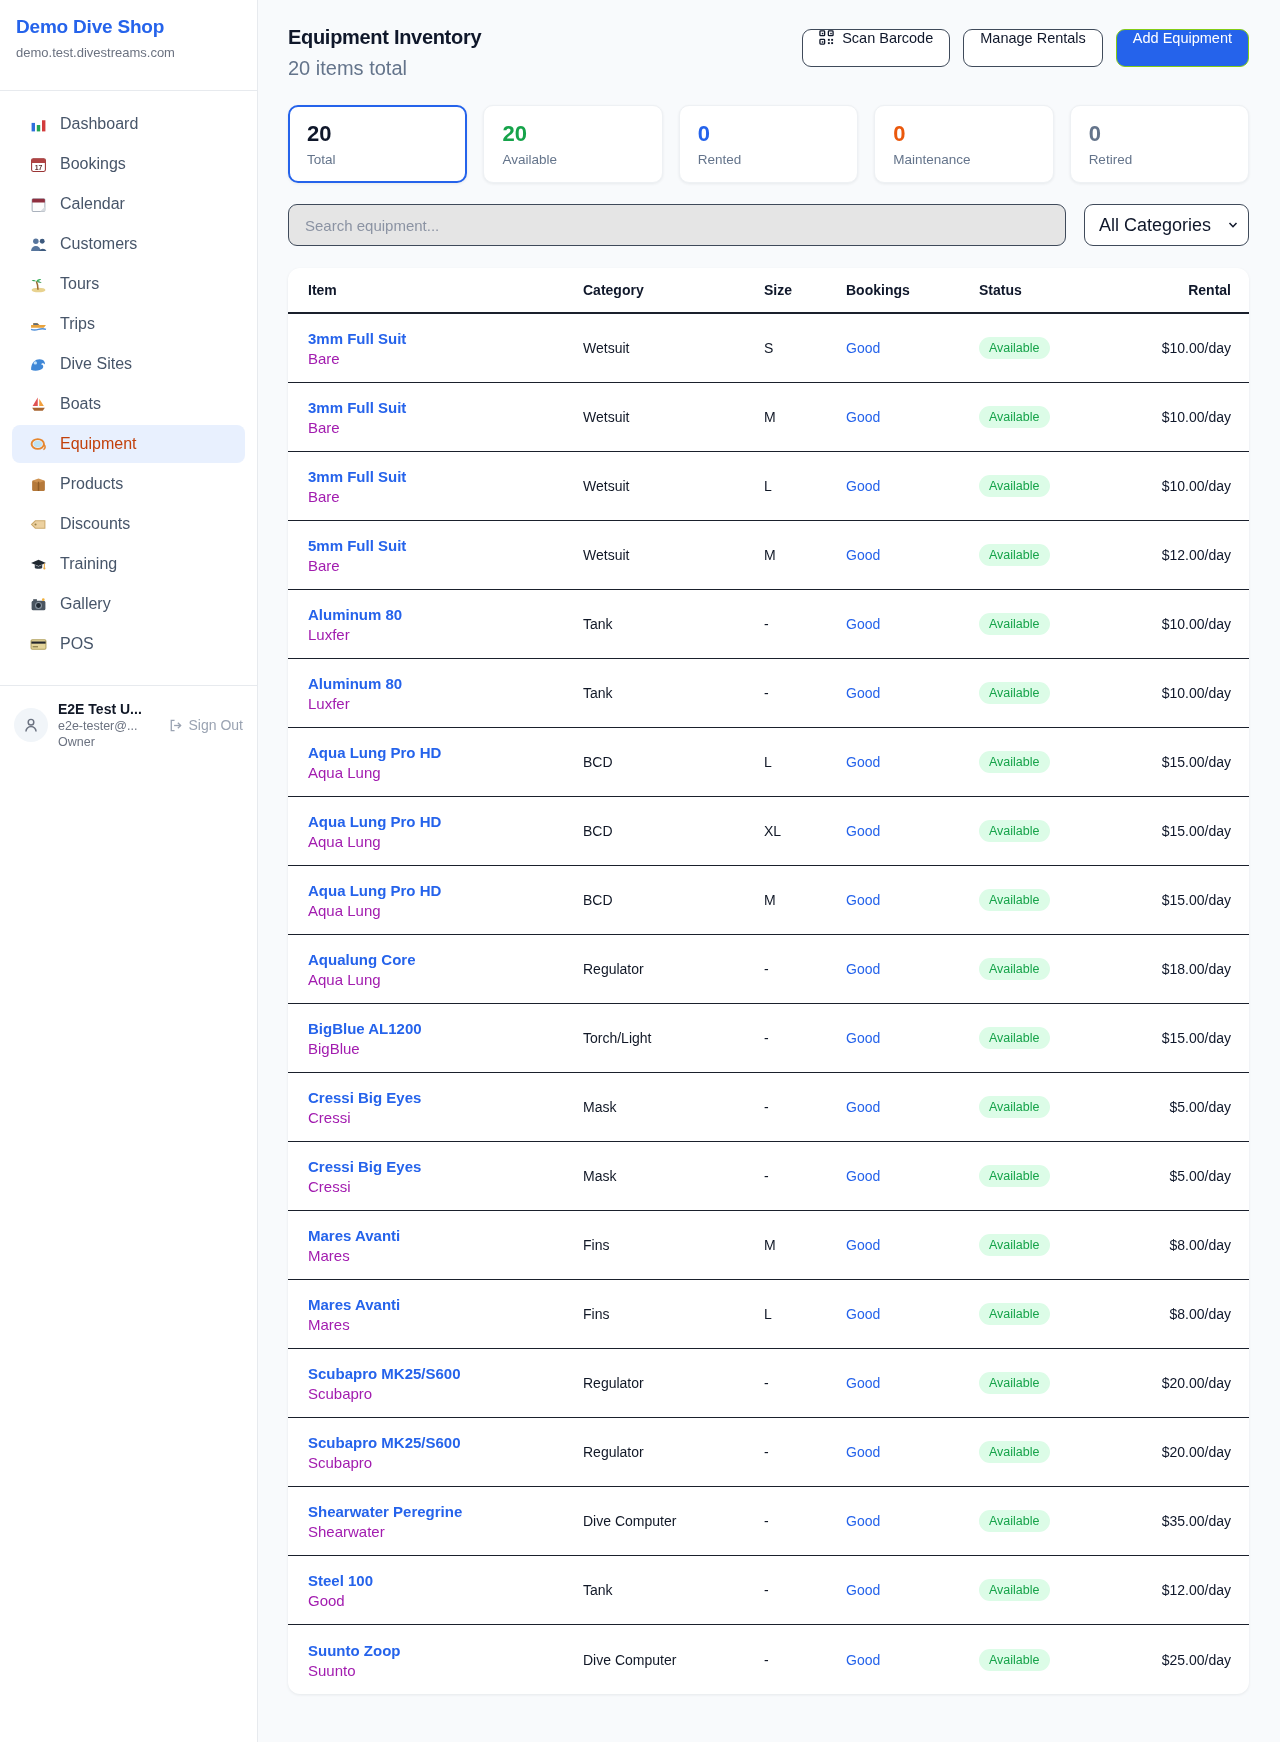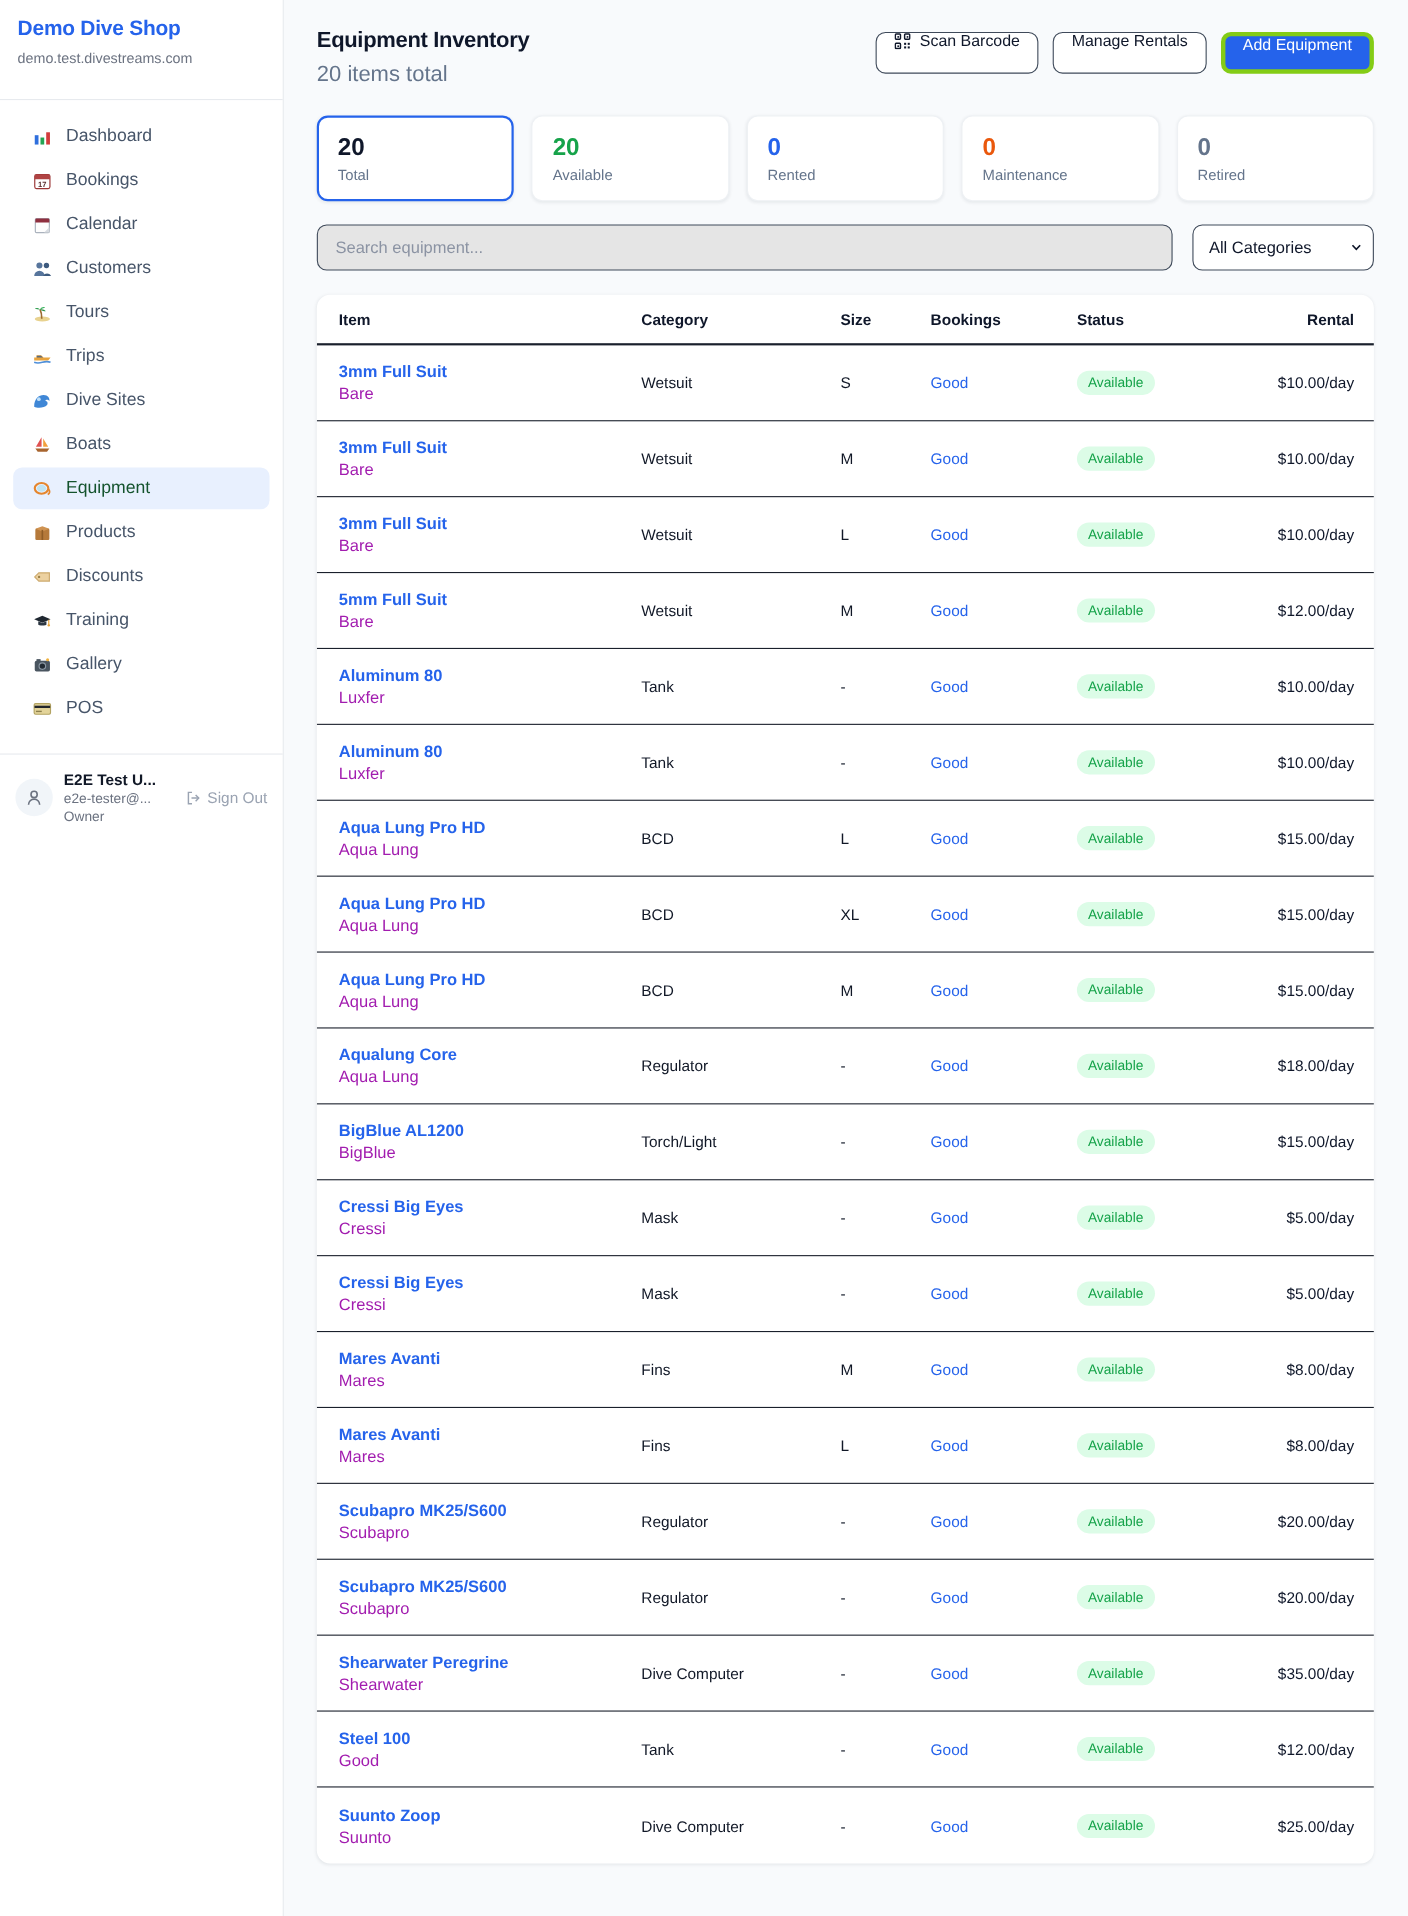--- a/index.html
+++ b/index.html
@@ -15,21 +15,21 @@
   }
   .side-head { padding:16px 16px 30px; border-bottom:1px solid #e7eaee; }
   .shop-title { color:#2563eb; font-size:19px; font-weight:800; letter-spacing:-0.2px; }
   .shop-url { color:#6b7280; font-size:13px; margin-top:7px; }
   .nav { padding:14px 12px 10px; }
   .nav-item {
     display:flex; align-items:center; gap:13px;
     padding:10px 18px; border-radius:8px; cursor:pointer;
     color:#475569; font-size:16px; margin-bottom:2px;
   }
-  .nav-item.active { background:#e8f0fe; color:#14532d; font-weight:500; }
+  .nav-item.active { background:#e8f0fe; color:#c2410c; font-weight:500; }
   .nav-icon { width:17px; height:17px; flex:0 0 17px; display:inline-block; }
   .nav-icon svg { width:100%; height:100%; display:block; }
   .user-box {
     border-top:1px solid #e7eaee; margin-top:10px; padding:15px 14px;
     display:flex; align-items:center; gap:10px;
   }
   .avatar {
     width:34px; height:34px; border-radius:50%; background:#f1f5f9;
     display:flex; align-items:center; justify-content:center; flex:0 0 34px;
   }
@@ -45,21 +45,21 @@
   .page-head { display:flex; justify-content:space-between; align-items:flex-start; }
   .page-title { font-size:20px; font-weight:800; letter-spacing:-0.3px; color:#0f172a; }
   .page-sub { font-size:20px; color:#64748b; margin-top:8px; }
   .head-actions { display:flex; gap:13px; align-items:center; margin-top:3px; }
   .btn {
     height:38px; padding:0 16px; border-radius:9px; font-size:14.5px;
     display:flex; align-items:flex-start; gap:8px; cursor:pointer;
     font-family:"Liberation Sans",sans-serif;
   }
   .btn-outline { background:#ffffff; border:1px solid #3f4a5a; color:#0f172a; }
-  .btn-primary { background:#2563eb; border:4px solid #84cc16; color:#ffffff; font-weight:500; }
+  .btn-primary { background:#2563eb; border:1px solid #84cc16; color:#ffffff; font-weight:500; }
   .btn svg { width:15px; height:15px; }
   
   .stats { display:flex; gap:16px; margin-top:25px; }
   .stat-card {
     flex:1; background:#ffffff; border:1px solid #eef1f4; border-radius:10px;
     padding:15px 18px; box-shadow:0 1px 3px rgba(15,23,42,0.07); cursor:pointer;
   }
   .stat-card.selected { border:2px solid #2563eb; padding:14px 17px; }
   .stat-value { font-size:22px; font-weight:700; }
   .stat-label { font-size:13.5px; color:#64748b; margin-top:5px; }
@@ -69,21 +69,21 @@
   .filters { display:flex; gap:18px; margin-top:21px; }
   .search-input {
     flex:1; height:42px; border:1px solid #3f4a5a; border-radius:9px;
     padding:0 16px; font-size:15px; background:#e5e5e5; color:#0f172a; outline:none;
     font-family:"Liberation Sans",sans-serif;
   }
   .search-input::placeholder { color:#8b93a3; }
   .select-wrap { position:relative; width:165px; }
   .category-select {
     width:100%; height:42px; border:1px solid #3f4a5a; border-radius:9px;
-    background:#ffffff; font-size:15px; color:#0f172a; padding:0 30px 0 14px;
+    background:#ffffff; font-size:18px; color:#0f172a; padding:0 30px 0 14px;
     appearance:none; -webkit-appearance:none; cursor:pointer;
     font-family:"Liberation Sans",sans-serif;
   }
   .select-wrap .chev { position:absolute; right:10px; top:15px; width:12px; height:12px; pointer-events:none; }
   
   .table-card {
     margin-top:22px; background:#ffffff; border-radius:12px; overflow:hidden;
     box-shadow:0 1px 3px rgba(15,23,42,0.08);
   }
   .tgrid {

